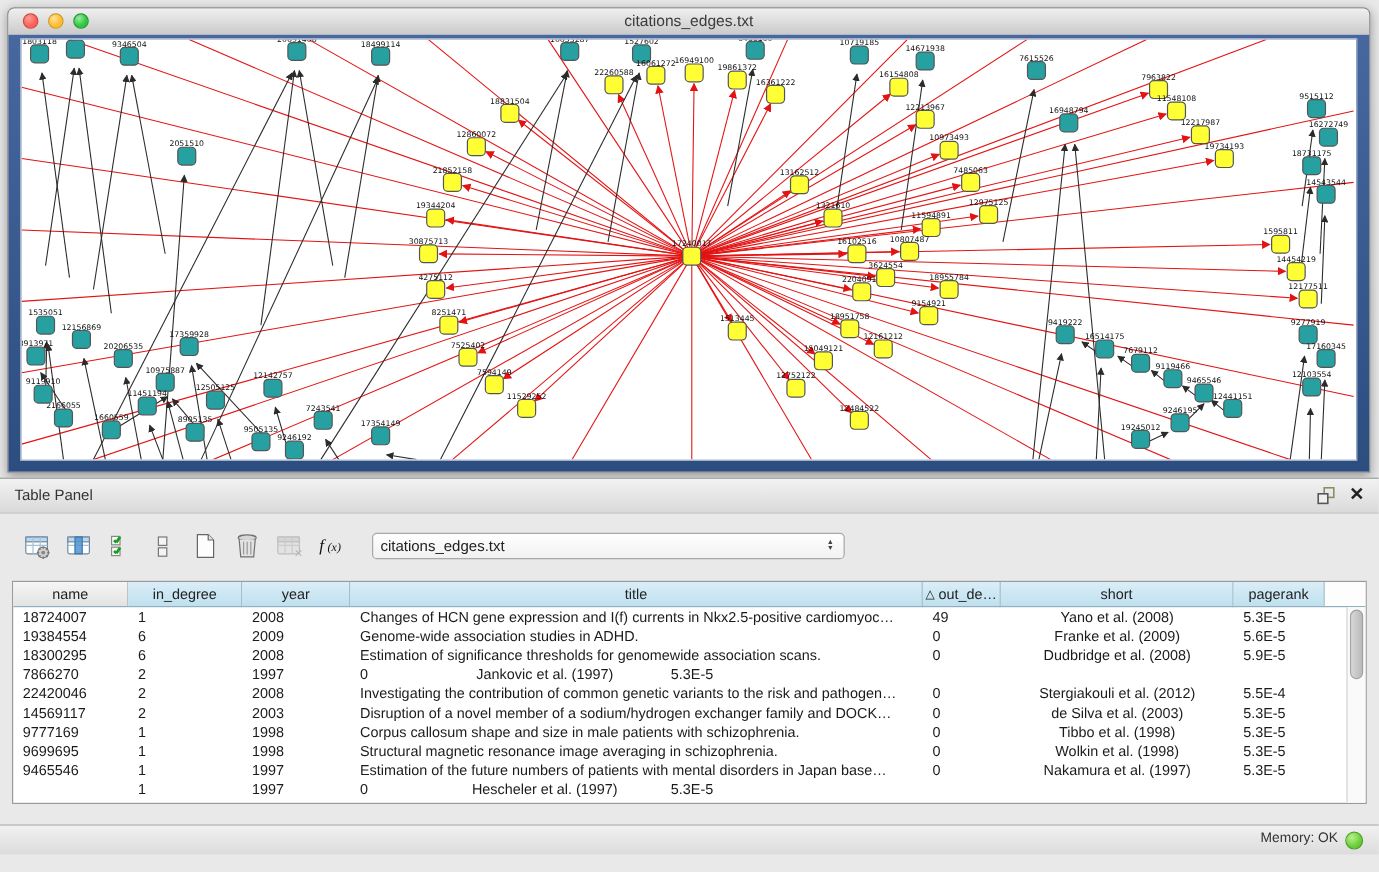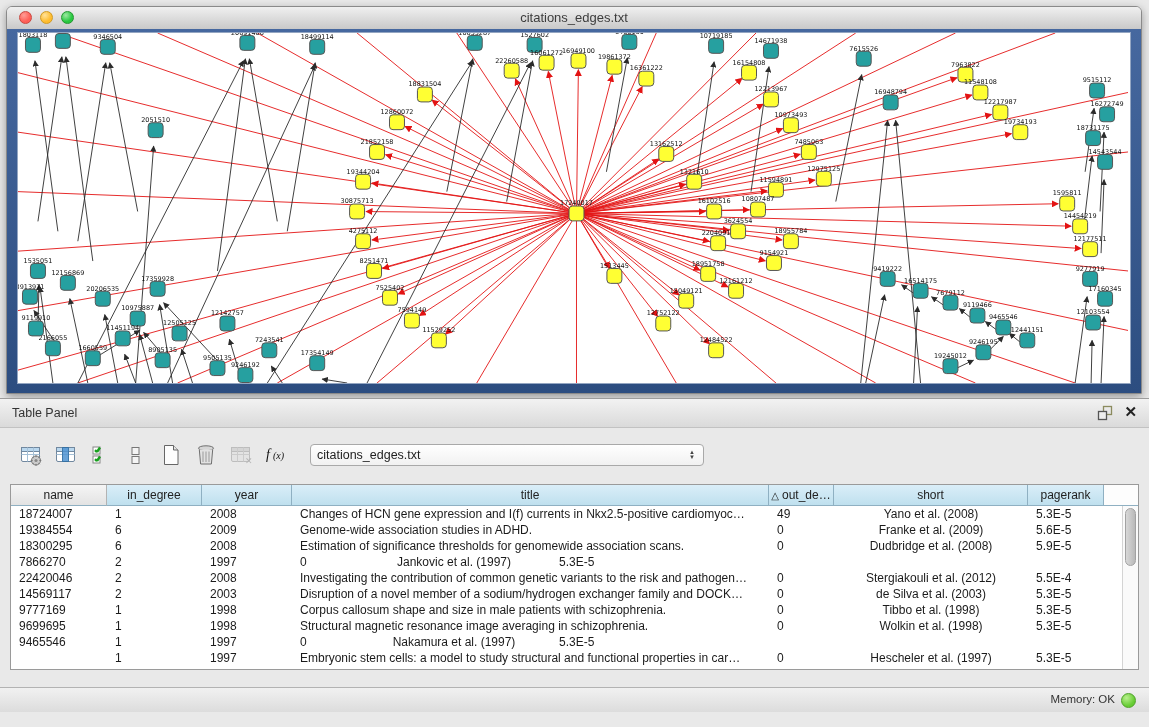--- a/index.html
+++ b/index.html
@@ -756,29 +756,29 @@
           <div class="td" style="width: 90px;">1998</div>
           <div class="td" style="width: 477px;">Structural magnetic resonance image averaging in schizophrenia.</div>
           <div class="td" style="width: 65px;">0</div>
           <div class="td center" style="width: 194px;">Wolkin et al. (1998)</div>
           <div class="td" style="width: 76px;">5.3E-5</div>
         </div>
         <div class="trow">
           <div class="td" style="width: 96px;">9465546</div>
           <div class="td" style="width: 95px;">1</div>
           <div class="td" style="width: 90px;">1997</div>
+          <div class="td" style="width: 477px;">Estimation of the future numbers of patients with mental disorders in Japan base…</div>
           <div class="td" style="width: 65px;">0</div>
           <div class="td center" style="width: 194px;">Nakamura et al. (1997)</div>
           <div class="td" style="width: 76px;">5.3E-5</div>
         </div>
         <div class="trow">
           <div class="td" style="width: 96px; margin-top: 20px;">9463627</div>
           <div class="td" style="width: 95px;">1</div>
           <div class="td" style="width: 90px;">1997</div>
-          <div class="td" style="width: 477px;">Embryonic stem cells: a model to study structural and functional properties in car…</div>
           <div class="td" style="width: 65px;">0</div>
           <div class="td center" style="width: 194px;">Hescheler et al. (1997)</div>
           <div class="td" style="width: 76px;">5.3E-5</div>
         </div>
       </div>
     <div class="vscroll">
       <div class="vthumb"></div>
     </div>
   </div>
 

